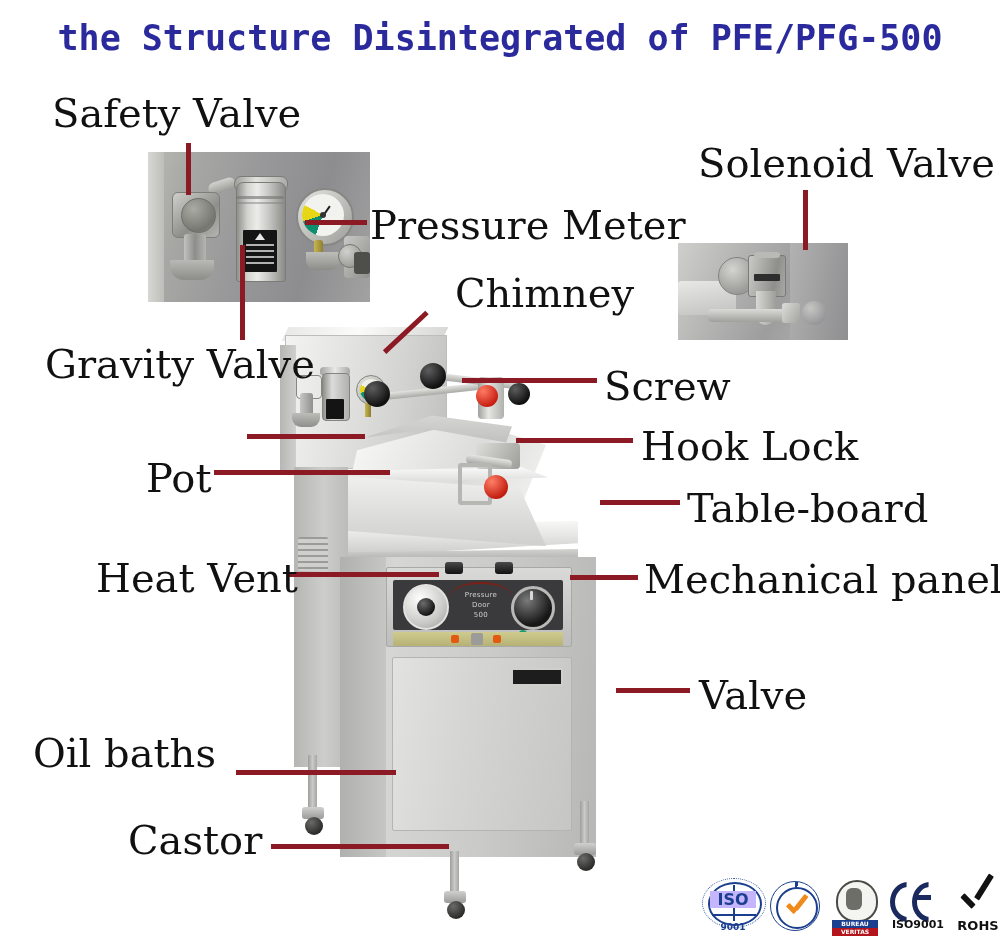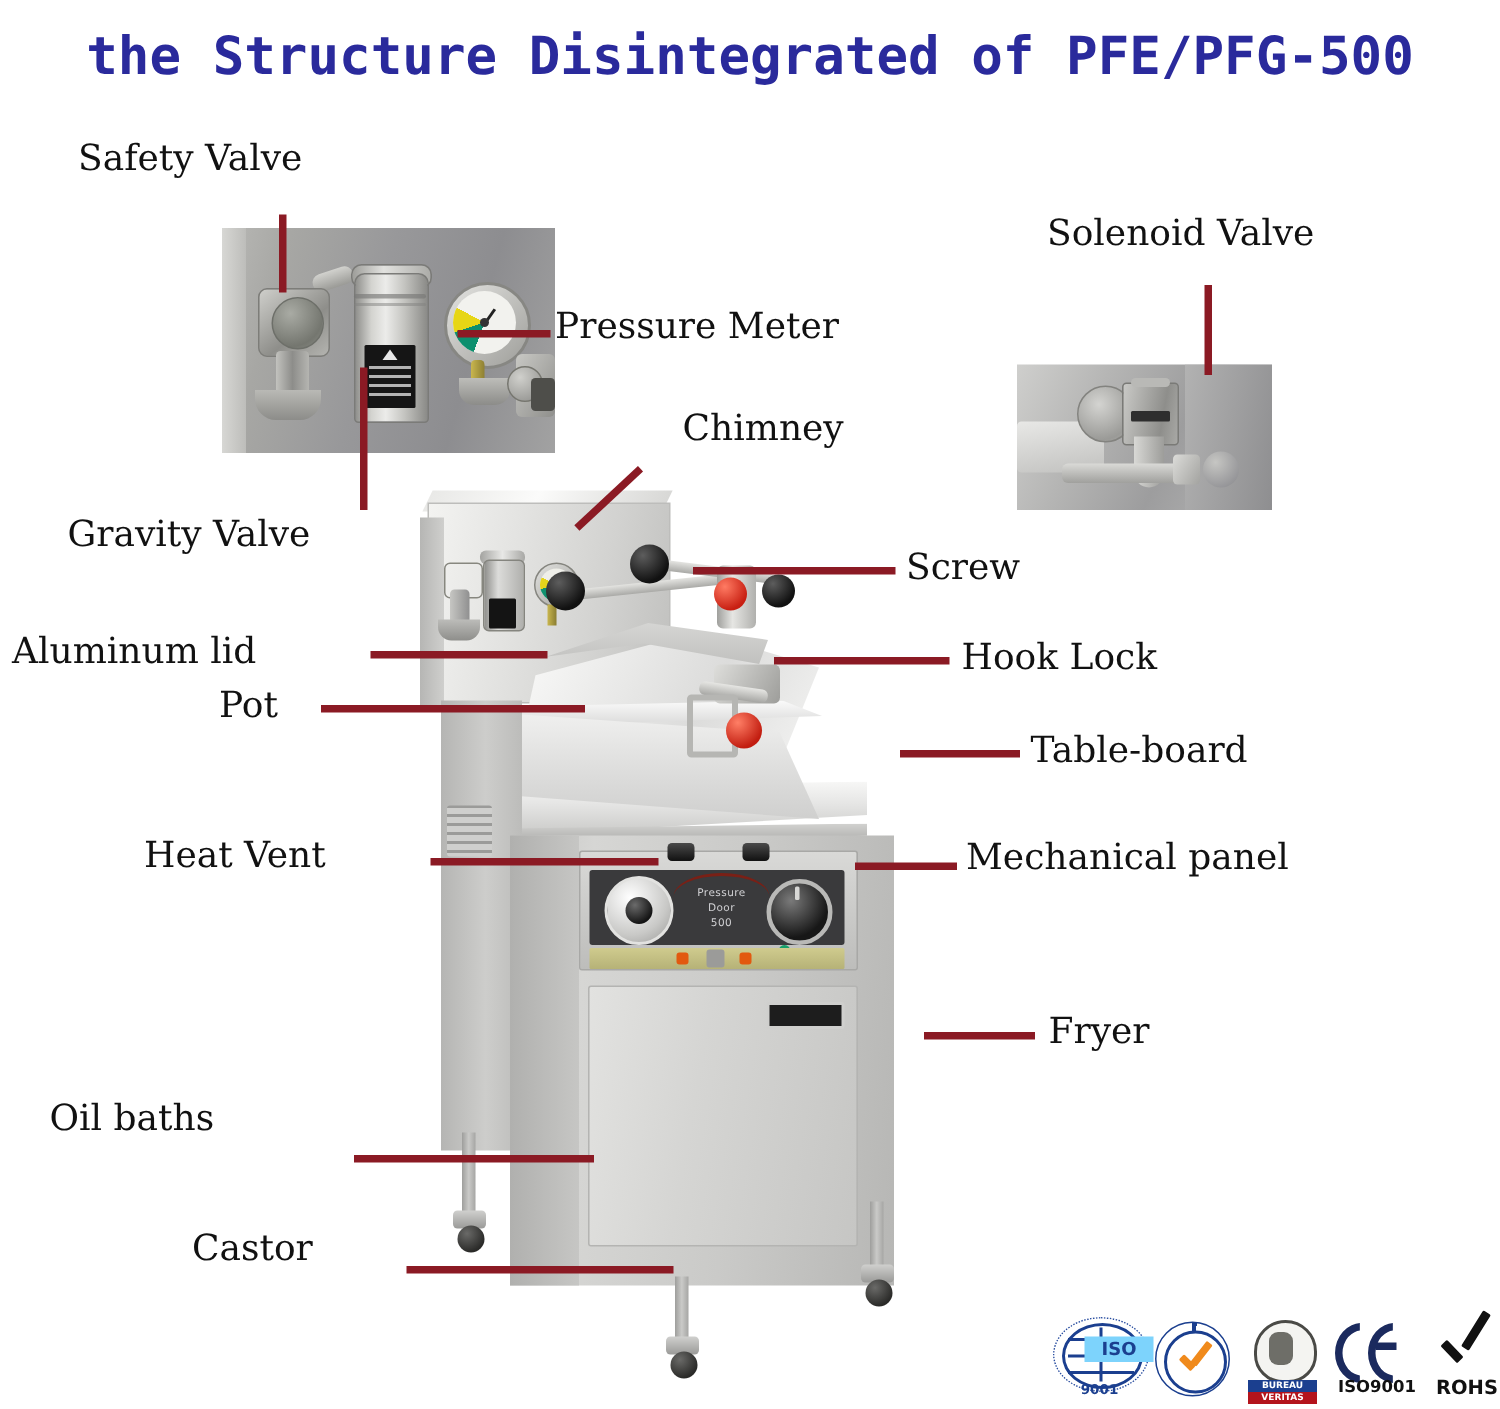--- a/index.html
+++ b/index.html
@@ -7,21 +7,21 @@
        font-family:"DejaVu Serif","Liberation Serif",serif;}
   #stage{position:absolute;left:0;top:0;width:1000px;height:939px;background:#ffffff;}
 
   
   .title{position:absolute;left:0;top:18px;width:1000px;text-align:center;
          font-family:"DejaVu Sans Mono","Liberation Mono",monospace;
          font-size:35px;font-weight:bold;color:#2a2a9c;letter-spacing:0px;white-space:nowrap;}
 
   
   .lbl{position:absolute;font-family:"DejaVu Serif","Liberation Serif",serif;
-       font-size:24px;color:#111;white-space:nowrap;line-height:1;}
+       font-size:40px;color:#111;white-space:nowrap;line-height:1;}
 
   
   .lead{position:absolute;background:#8b1a24;}
   .leadh{height:5px;}
   .leadv{width:5px;}
   .leadd{height:5px;transform-origin:left center;}
 
   
   .inset{position:absolute;overflow:hidden;background:#9a9a98;}
 
@@ -240,22 +240,22 @@
   #cas-r{left:294px;top:518px;}
 
   
   #certs{position:absolute;left:700px;top:878px;width:292px;height:58px;}
   .cert{position:absolute;top:0;height:58px;}
   .iso-globe{position:absolute;left:8px;top:4px;width:50px;height:40px;border-radius:50%;
      border:2px solid #1b3f8f;background:#fff;}
   .iso-globe .mer{position:absolute;left:23px;top:1px;width:2px;height:36px;background:#1b3f8f;}
   .iso-globe .lat{position:absolute;left:2px;width:44px;height:2px;background:#1b3f8f;}
   .iso-txt{position:absolute;left:10px;top:13px;width:46px;text-align:center;color:#1b3f8f;
-     font-family:"DejaVu Sans","Liberation Sans",sans-serif;font-weight:bold;font-size:12px;
-     background:#7dd3fc;line-height:17px;margin-left:13px;}
+     font-family:"DejaVu Sans","Liberation Sans",sans-serif;font-weight:bold;font-size:16px;
+     background:#c4b5fd;line-height:17px;}
   .iso-sub{position:absolute;left:10px;top:44px;width:46px;text-align:center;color:#1b3f8f;
      font-family:"DejaVu Sans","Liberation Sans",sans-serif;font-weight:bold;font-size:9px;}
   .iso-arcs{position:absolute;left:2px;top:0px;width:62px;height:48px;border-radius:50%;
      border:1px dotted #2a4ea0;}
 
   .seal{position:absolute;left:70px;top:3px;width:48px;height:48px;border-radius:50%;
      background:conic-gradient(#1b3f8f 0deg 7deg,#fff 7deg 14deg);border:1px solid #1b3f8f;}
   .seal .inner{position:absolute;left:5px;top:5px;width:38px;height:38px;border-radius:50%;
      background:#fff;border:2px solid #1b3f8f;}
   .seal .check{position:absolute;left:12px;top:12px;width:24px;height:24px;}
@@ -461,27 +461,26 @@
   <div class="lead leadh" style="left:616px;top:688px;width:74px;"></div>
   <div class="lead leadh" style="left:236px;top:770px;width:160px;"></div>
   <div class="lead leadh" style="left:271px;top:844px;width:178px;"></div>
 
   <div class="lbl" style="left:52px;  top:93px;">Safety Valve</div>
   <div class="lbl" style="left:370px; top:205px;">Pressure Meter</div>
   <div class="lbl" style="left:698px; top:143px;">Solenoid Valve</div>
   <div class="lbl" style="left:455px; top:273px;">Chimney</div>
   <div class="lbl" style="left:45px;  top:344px;">Gravity Valve</div>
   <div class="lbl" style="left:604px; top:366px;">Screw</div>
-  <div class="lbl" style="left:8px;   top:422px;">Aluminum lid</div>
   <div class="lbl" style="left:641px; top:426px;">Hook Lock</div>
   <div class="lbl" style="left:146px; top:458px;">Pot</div>
   <div class="lbl" style="left:687px; top:488px;">Table-board</div>
   <div class="lbl" style="left:72px;  top:558px;margin-left:24px;">Heat Vent</div>
   <div class="lbl" style="left:644px; top:559px;">Mechanical panel</div>
-  <div class="lbl" style="left:699px; top:675px;">Fryer</div>
+  <div class="lbl" style="left:699px; top:675px;">Valve</div>
   <div class="lbl" style="left:33px;  top:733px;">Oil baths</div>
   <div class="lbl" style="left:128px; top:820px;">Castor</div>
 
   <div id="certs">
 
     <div class="cert">
       <span class="iso-arcs"></span>
       <span class="iso-globe">
         <span class="mer"></span>
         <span class="lat" style="top:8px"></span>

